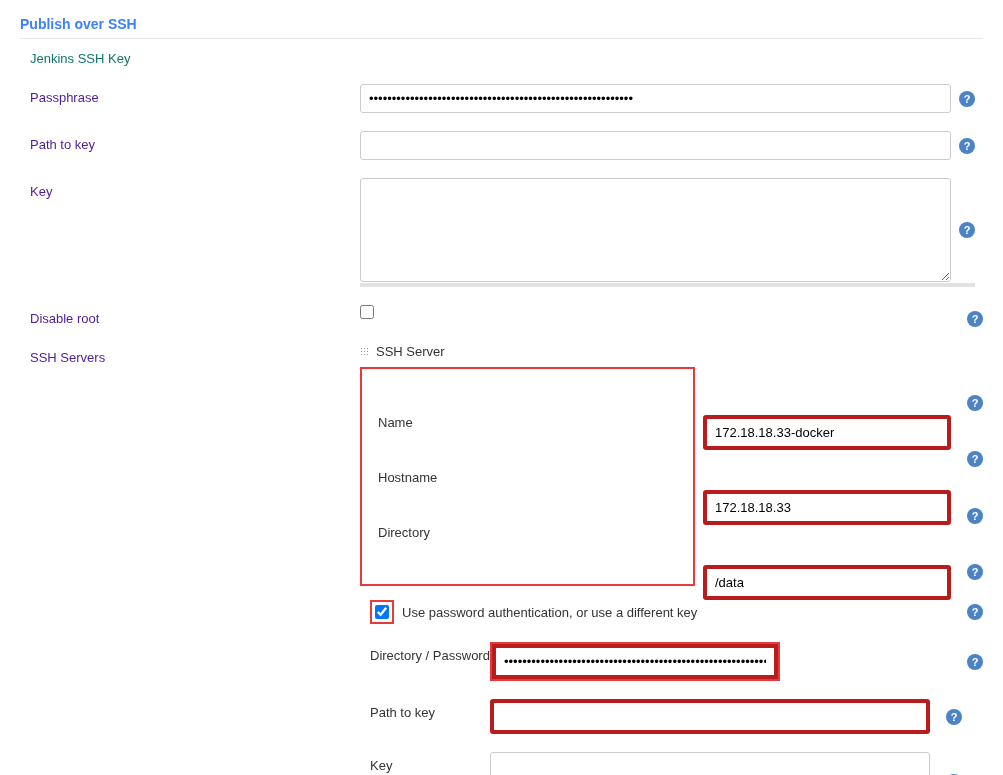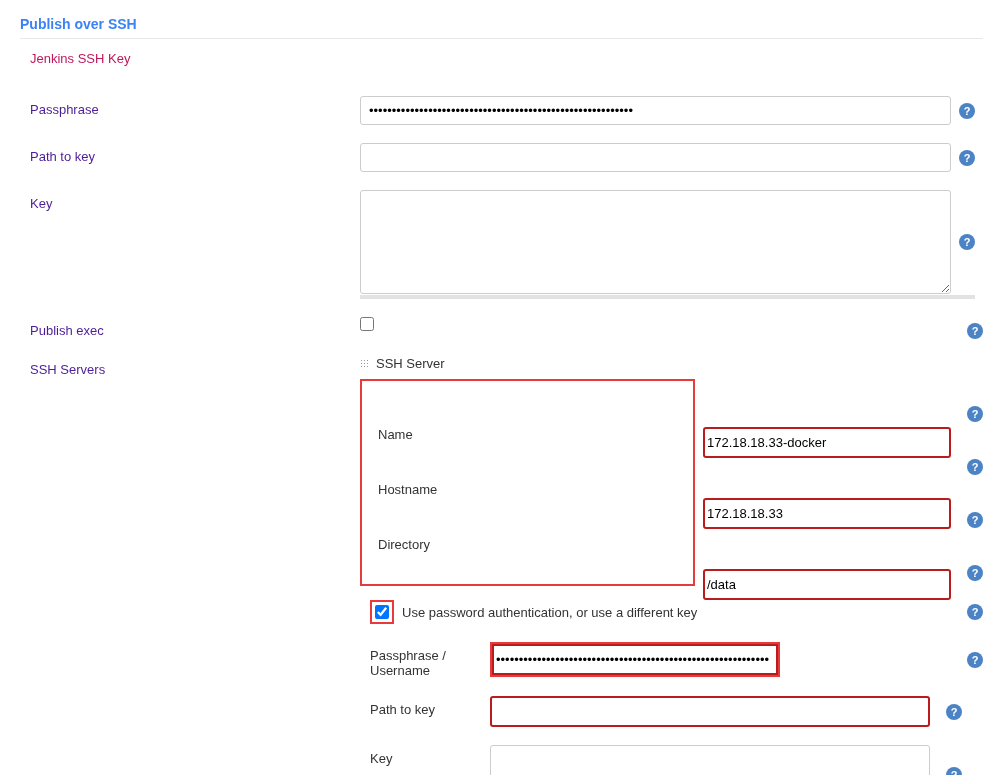--- a/index.html
+++ b/index.html
@@ -12,23 +12,23 @@
     }
     .section-title {
       font-weight: bold;
       font-size: 14px;
       color: #3b82f6;
       padding: 6px 0;
       border-bottom: 1px solid #e8e8e8;
       margin-bottom: 8px;
     }
     .subsection {
-      color: #be185d;
+      color: #0f766e;
       padding: 4px 0 4px 10px;
-      margin-bottom: 26px;
+      margin-bottom: 14px;
     }
     .form-row {
       display: flex;
       align-items: flex-start;
       margin-bottom: 18px;
       position: relative;
     }
     .label-col {
       flex: 0 0 340px;
       padding-left: 10px;
@@ -118,22 +118,22 @@
       margin-bottom: 10px;
       margin-top: 40px;
     }
     .inner-label {
       flex: 0 0 130px;
       padding-left: 10px;
       color: #333;
     }
     .inner-input {
       flex: 1;
-      padding: 6px 2px;
-      border: 2px solid #b91c1c;
+      padding: 6px 8px;
+      border: 4px solid #b91c1c;
       border-radius: 3px;
       font-size: 13px;
     }
     .auth-check-row {
       display: flex;
       align-items: center;
       gap: 8px;
       margin-bottom: 18px;
       padding-left: 10px;
     }
@@ -212,21 +212,21 @@
   <div class="field-col" style="flex-direction:column;align-items:flex-start;">
     <div class="field-wrap" style="width:100%;">
       <textarea class="input-textarea" rows="6" style=""></textarea>
       <span class="help-icon" style="align-self:center;">?</span>
     </div>
     <div class="divider-bar"></div>
   </div>
 </div>
 
 <div class="form-row">
-  <div class="label-col">Publish exec</div>
+  <div class="label-col">Disable root</div>
   <div class="field-col">
     <input type="checkbox" class="checkbox" style="">
   </div>
   <span class="help-icon right-help">?</span>
 </div>
 
 <div class="form-row" style="align-items:flex-start;">
   <div class="label-col">SSH Servers</div>
   <div class="field-col" style="flex-direction:column;align-items:stretch;">
     <div class="server-heading">
@@ -267,21 +267,21 @@
 
     <div class="auth-check-row">
       <span class="red-box-small">
         <input type="checkbox" class="checkbox" checked="" style="margin: 3px;">
       </span>
       <span>Use password authentication, or use a different key</span>
       <span class="help-icon" style="margin-left:auto;">?</span>
     </div>
 
     <div class="sub-form-row">
-      <div class="sub-label-col">Passphrase / Username</div>
+      <div class="sub-label-col">Directory / Password</div>
       <div style="display:flex;align-items:center;flex:1;gap:8px;">
         <span class="pw-red-wrap">
           <input type="password" class="inner-input" style="width: 100%; border-radius: 0px;" value="••••••••••••••••••••••••••••••••••••••••••••••••••••••••••••">
         </span>
         <div style="flex:1;"></div>
         <span class="help-icon">?</span>
       </div>
     </div>
 
     <div class="sub-form-row">

